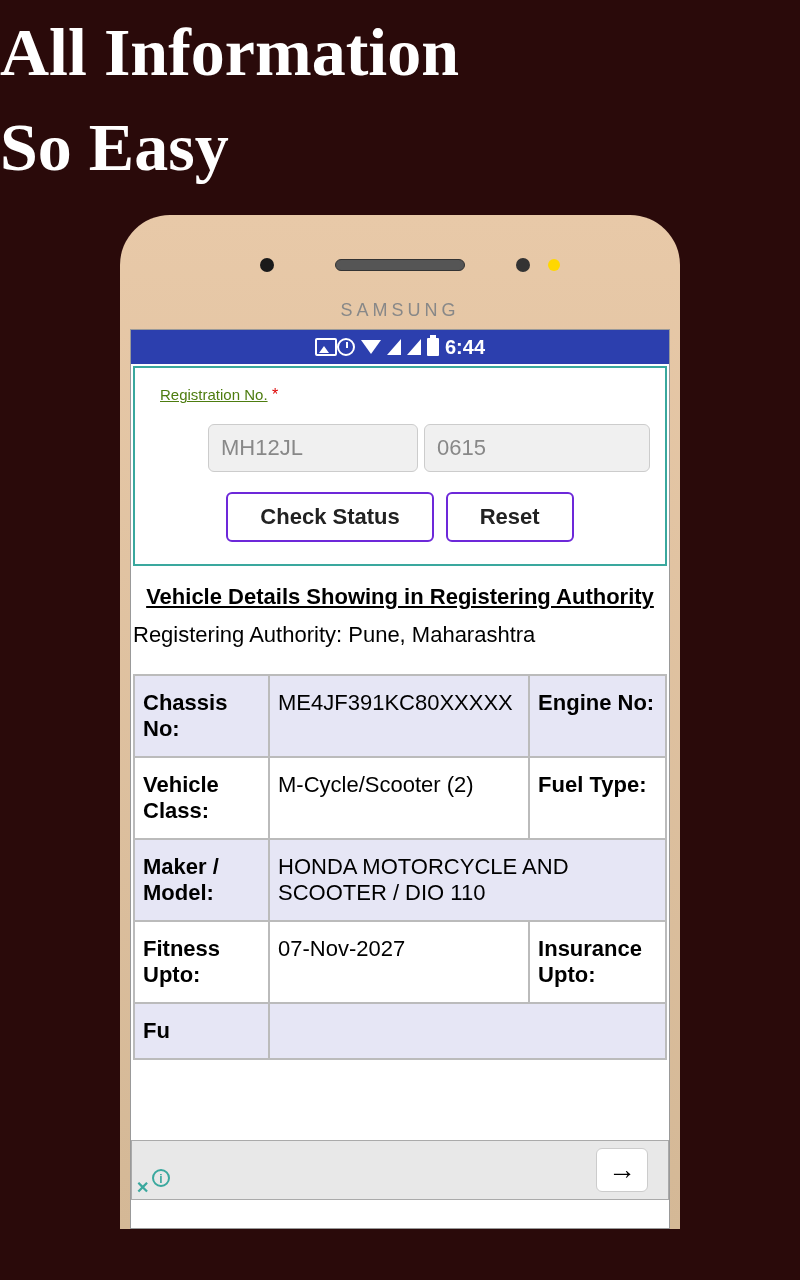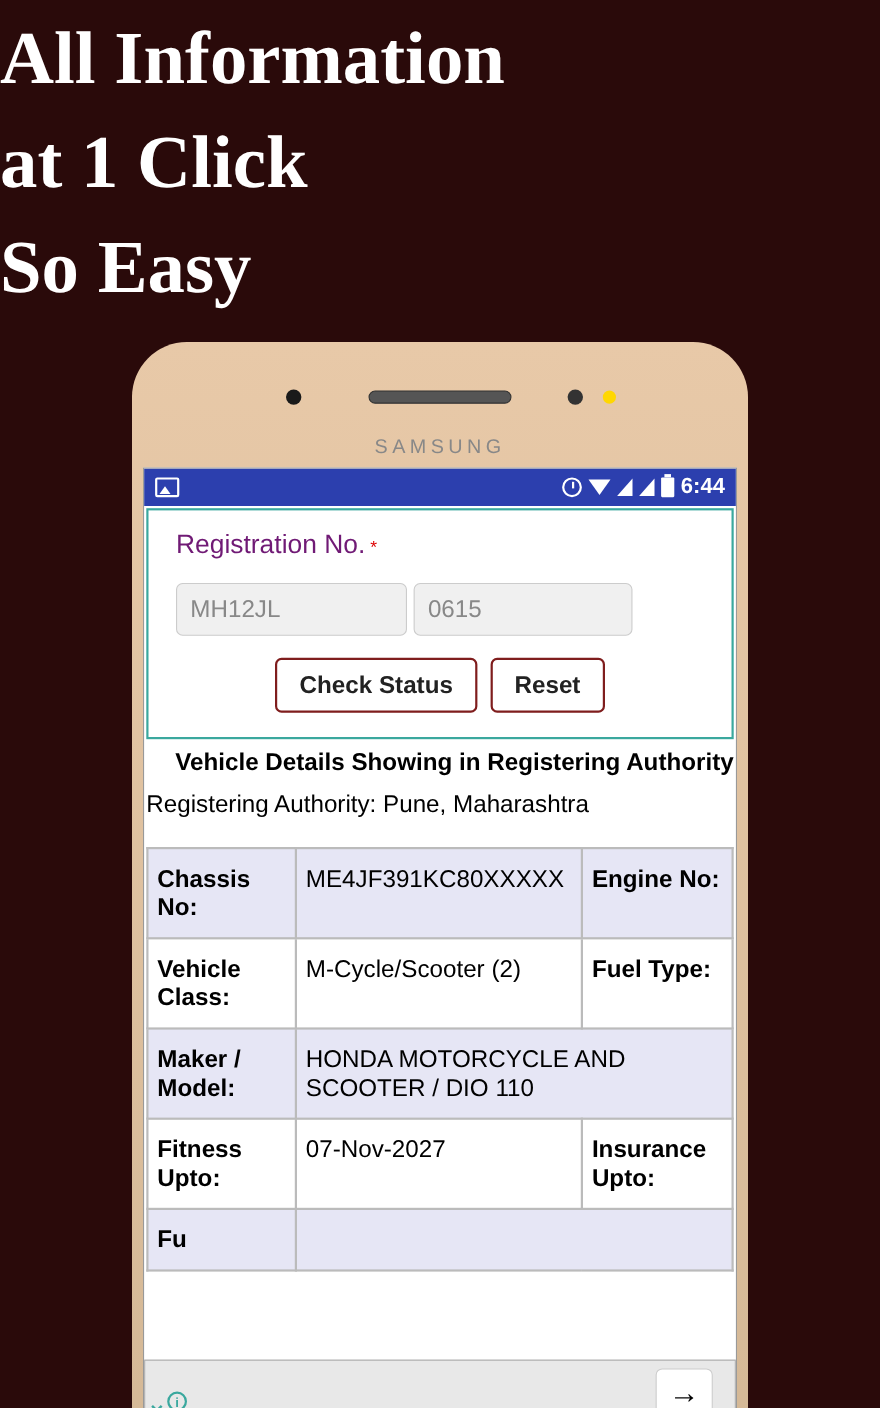--- a/index.html
+++ b/index.html
@@ -47,70 +47,71 @@
   height: 900px;
   overflow: hidden;
   position: relative;
 }
 .statusbar {
   background: #2c3fae;
   color: #fff;
   height: 34px;
   display: flex;
   align-items: center;
-  justify-content: space-between;
+  justify-content: center;
   padding: 0 10px;
   font-size: 20px;
   font-weight: bold;
 }
 .sb-left { display: flex; gap: 8px; }
 .sb-right { display: flex; gap: 6px; align-items: center; }
 .picture-icon { width: 22px; height: 18px; border: 2px solid #fff; border-radius: 2px; position: relative; }
 .picture-icon::after { content: ''; position: absolute; bottom: 1px; left: 2px; width: 0; height: 0; border-left: 5px solid transparent; border-right: 5px solid transparent; border-bottom: 7px solid #fff; }
 .clock-icon { width: 18px; height: 18px; border: 2px solid #fff; border-radius: 50%; position: relative; }
 .clock-icon::after { content: ''; position: absolute; top: 2px; left: 7px; width: 2px; height: 6px; background: #fff; }
 .wifi-icon { width: 0; height: 0; border-left: 10px solid transparent; border-right: 10px solid transparent; border-top: 14px solid #fff; }
 .signal { width: 0; height: 0; border-left: 14px solid transparent; border-bottom: 16px solid #fff; }
 .battery { width: 12px; height: 18px; background: #fff; border-radius: 1px; position: relative; }
 .battery::before { content: ''; position: absolute; top: -3px; left: 3px; width: 6px; height: 3px; background: #fff; }
 .form-area {
   border: 2px solid #3aa89e;
   margin: 2px 2px 0;
   padding: 18px 25px 22px;
   background: #fff;
 }
-.form-label { font-size: 24px; color: #701a75; }
+.form-label { font-size: 15px; color: #4d7c0f; text-decoration: underline; }
 .required { color: #d00; }
-.input-row { display: flex; gap: 6px; margin-top: 20px; }
+.input-row { display: flex; gap: 6px; margin-top: 20px; margin-left: 48px; }
 .input-row input {
   background: #f0f0f0;
   border: 1px solid #ccc;
   border-radius: 6px;
   padding: 10px 12px;
   font-size: 22px;
   color: #888;
 }
 .input1 { width: 210px; }
-.input2 { width: 199px; }
+.input2 { width: 226px; }
 .btn-row { display: flex; gap: 12px; justify-content: center; margin-top: 20px; }
 .btn {
   background: #fff;
-  border: 2px solid #7f1d1d;
+  border: 2px solid #6d28d9;
   border-radius: 6px;
-  padding: 10px 20px;
+  padding: 10px 32px;
   font-size: 22px;
   font-weight: bold;
   color: #222;
   cursor: pointer;
 }
 .details-title {
-  text-align: right;
-  font-size: 22px;
-  font-weight: bold;
-  margin: 8px 0 12px;
+  text-align: center;
+  font-size: 22px;
+  font-weight: bold;
+  text-decoration: underline;
+  margin: 18px 0 12px;
 }
 .authority {
   font-size: 22px;
   font-weight: normal;
   margin-bottom: 26px;
 }
 table {
   width: 100%;
   border-collapse: collapse;
   font-size: 22px;
@@ -151,21 +152,20 @@
   align-items: center;
   justify-content: center;
   font-size: 28px;
 }
 </style>
 </head>
 <body>
 
 <div class="hero">
   <div>All Information</div>
-  <div>at 1 Click</div>
   <div>So Easy</div>
 </div>
 
 <div class="phone">
   <div class="phone-top">
     <span class="camera"></span>
     <span class="speaker"></span>
     <span class="sensor"></span>
     <span class="led"></span>
   </div>

